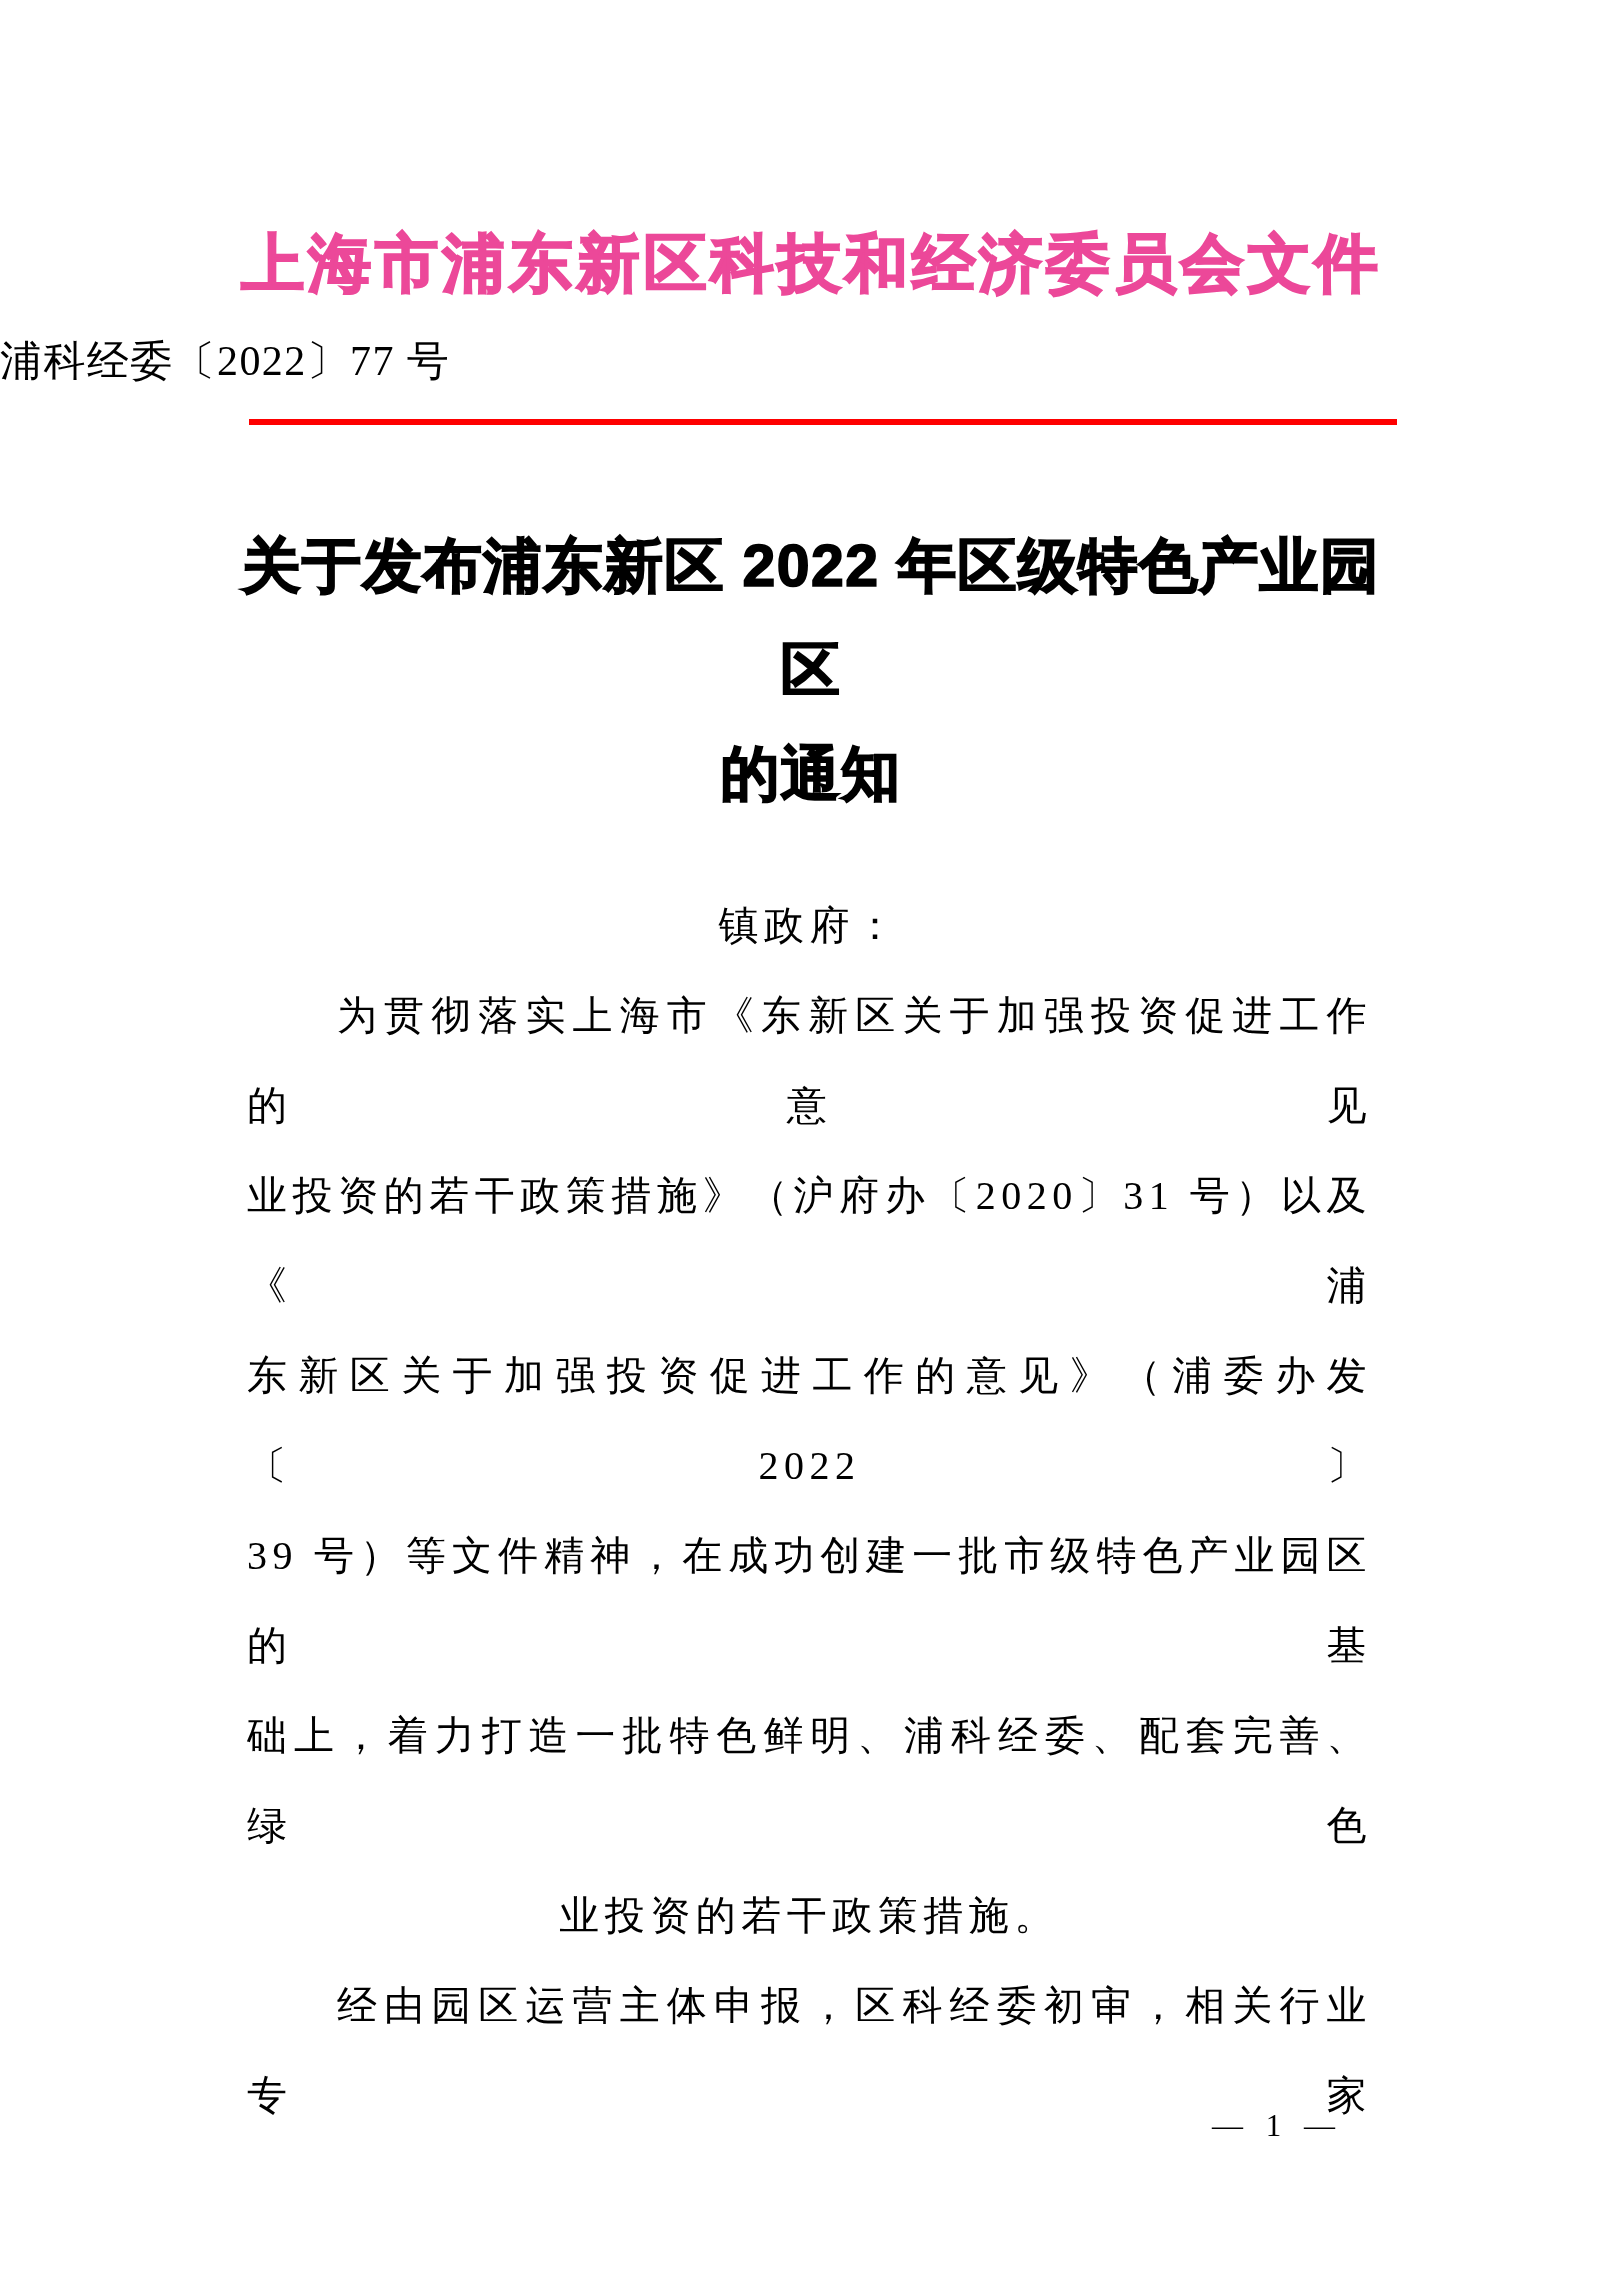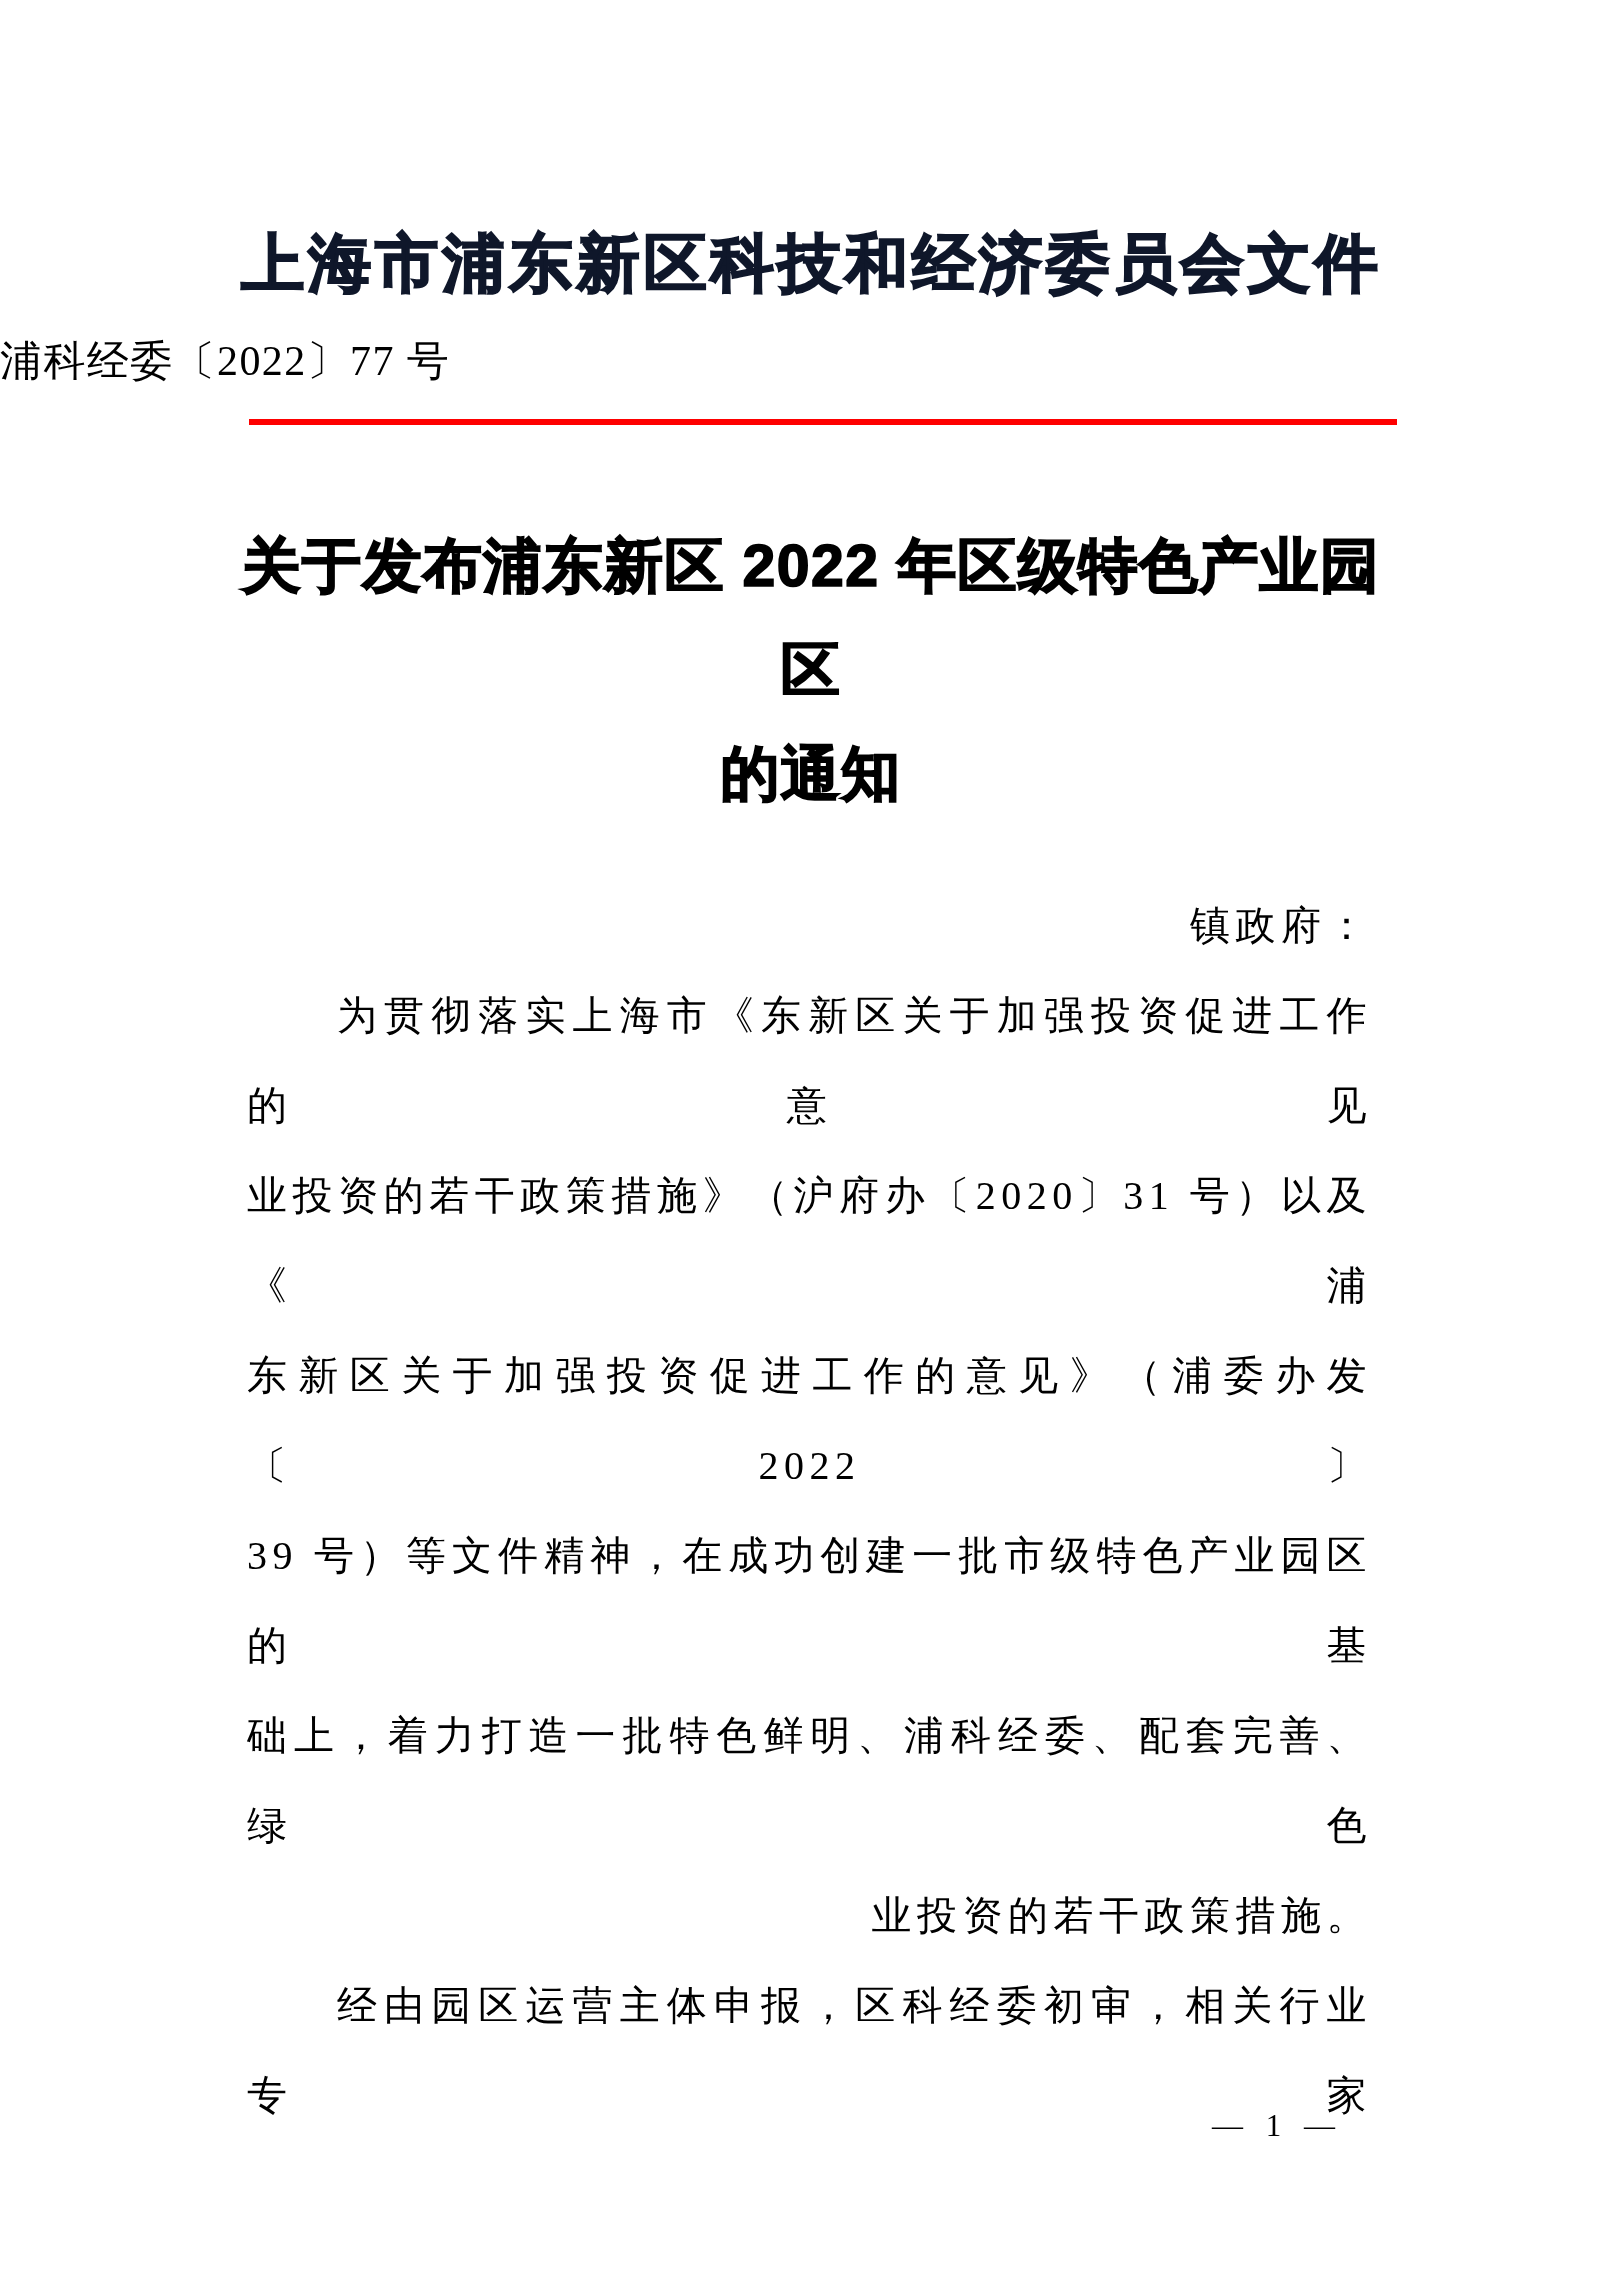--- a/index.html
+++ b/index.html
@@ -61,21 +61,21 @@
     position:absolute;
     top:881px;
     left:247px;
     width:1125px;
     font-size:40px;
     line-height:90px;
     letter-spacing:5.5px;
     font-family:"Liberation Serif","DejaVu Serif",serif;
   }
   .body-text .line{
-    text-align:right;
+    text-align:center;
     white-space:nowrap;
   }
   .body-text .line.just{
     white-space:normal;
     text-align:justify;
     text-align-last:justify;
     text-justify:inter-ideograph;
   }
   .body-text .line.indent{
     text-indent:90px;
@@ -89,21 +89,21 @@
     word-spacing:15px;
     font-family:"Liberation Serif","DejaVu Serif",serif;
     white-space:nowrap;
   }
 </style>
 </head>
 <body>
 
 <div class="page">
 
-  <div class="header-title" style="color: #0f172a;">上海市浦东新区科技和经济委员会文件</div>
+  <div class="header-title" style="color: #ec4899;">上海市浦东新区科技和经济委员会文件</div>
 
   <div class="doc-number">浦科经委〔2022〕77 号</div>
 
   <div class="red-line" style="background-color: rgb(254, 0, 0);"></div>
 
   <div class="notice-title">
     <div class="t-line">关于发布浦东新区 2022 年区级特色产业园</div>
     <div class="t-line">区</div>
     <div class="t-line">的通知</div>
   </div>

